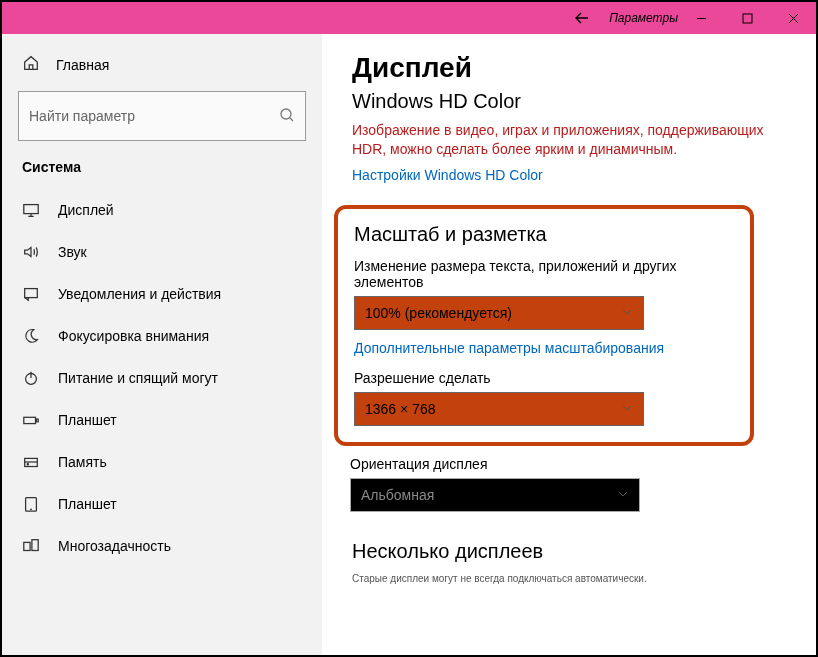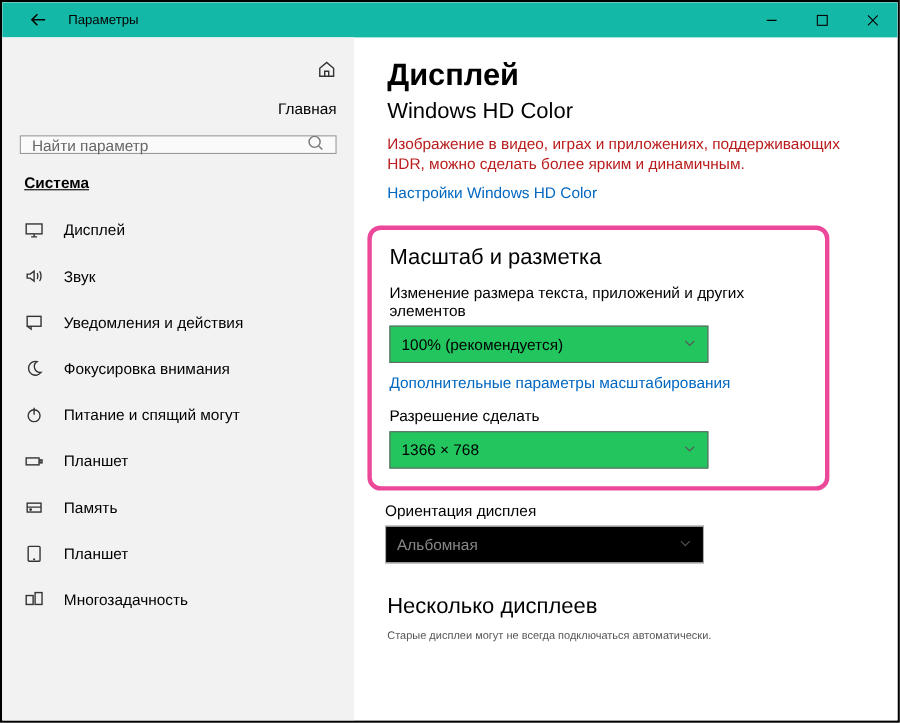--- a/index.html
+++ b/index.html
@@ -18,23 +18,24 @@
     display: flex;
     flex-direction: column;
     width: 100%;
     height: 100%;
     background: #fff;
   }
   .titlebar {
     height: 32px;
     display: flex;
     align-items: center;
-    justify-content: space-between;
-    background: #14b8a6;
+    justify-content: flex-end;
+    background: #ec4899;
     padding-left: 0;
+    font-style: italic;
   }
   .titlebar-left {
     display: flex;
     align-items: center;
     gap: 18px;
     padding-left: 24px;
   }
   .back-btn {
     width: 18px;
     height: 18px;
@@ -62,44 +63,42 @@
     min-height: 0;
   }
   .sidebar {
     width: 320px;
     background: #f2f2f2;
     padding: 12px 16px 0 16px;
     overflow: hidden;
   }
   .home-row {
     display: flex;
-    align-items: flex-end;
+    align-items: center;
     gap: 16px;
     padding: 8px 0 10px 4px;
-    flex-direction: column;
   }
   .home-row .lbl { font-size: 14px; }
   .search-box {
     width: 100%;
-    height: 17px;
+    height: 50px;
     border: 1px solid #999;
     background: #fafafa;
     display: flex;
     align-items: center;
     justify-content: space-between;
     padding: 0 10px;
     margin: 6px 0 18px 0;
     color: #666;
     font-size: 14px;
   }
   .section-title {
     font-weight: 600;
     font-size: 14px;
     margin: 0 0 14px 4px;
-    text-decoration: underline;
   }
   .nav-list { list-style: none; margin: 0; padding: 0; }
   .nav-item {
     display: flex;
     align-items: center;
     gap: 18px;
     height: 42px;
     padding-left: 4px;
     cursor: pointer;
     font-size: 14px;
@@ -135,42 +134,42 @@
     line-height: 1.35;
   }
   a.link {
     color: #0067c0;
     text-decoration: none;
     font-size: 14px;
     display: inline-block;
     margin-top: 2px;
   }
   .highlight-box {
-    border: 4px solid #ec4899;
+    border: 4px solid #c2410c;
     border-radius: 12px;
     padding: 14px 16px 16px 16px;
     margin-top: 22px;
     width: 420px;
     position: relative;
     margin-left: -18px;
   }
   .section-h {
     font-size: 20px;
     font-weight: 400;
     margin: 0 0 12px 0;
   }
   .field-label {
     font-size: 14px;
     margin: 6px 0 6px 0;
   }
   .combo {
     width: 290px;
     height: 34px;
     border: 1px solid #666;
-    background: #22c55e;
+    background: #c2410c;
     display: flex;
     align-items: center;
     justify-content: space-between;
     padding: 0 10px;
     font-size: 14px;
     cursor: pointer;
   }
   .combo.disabled {
     background: #000000;
     color: #888;

